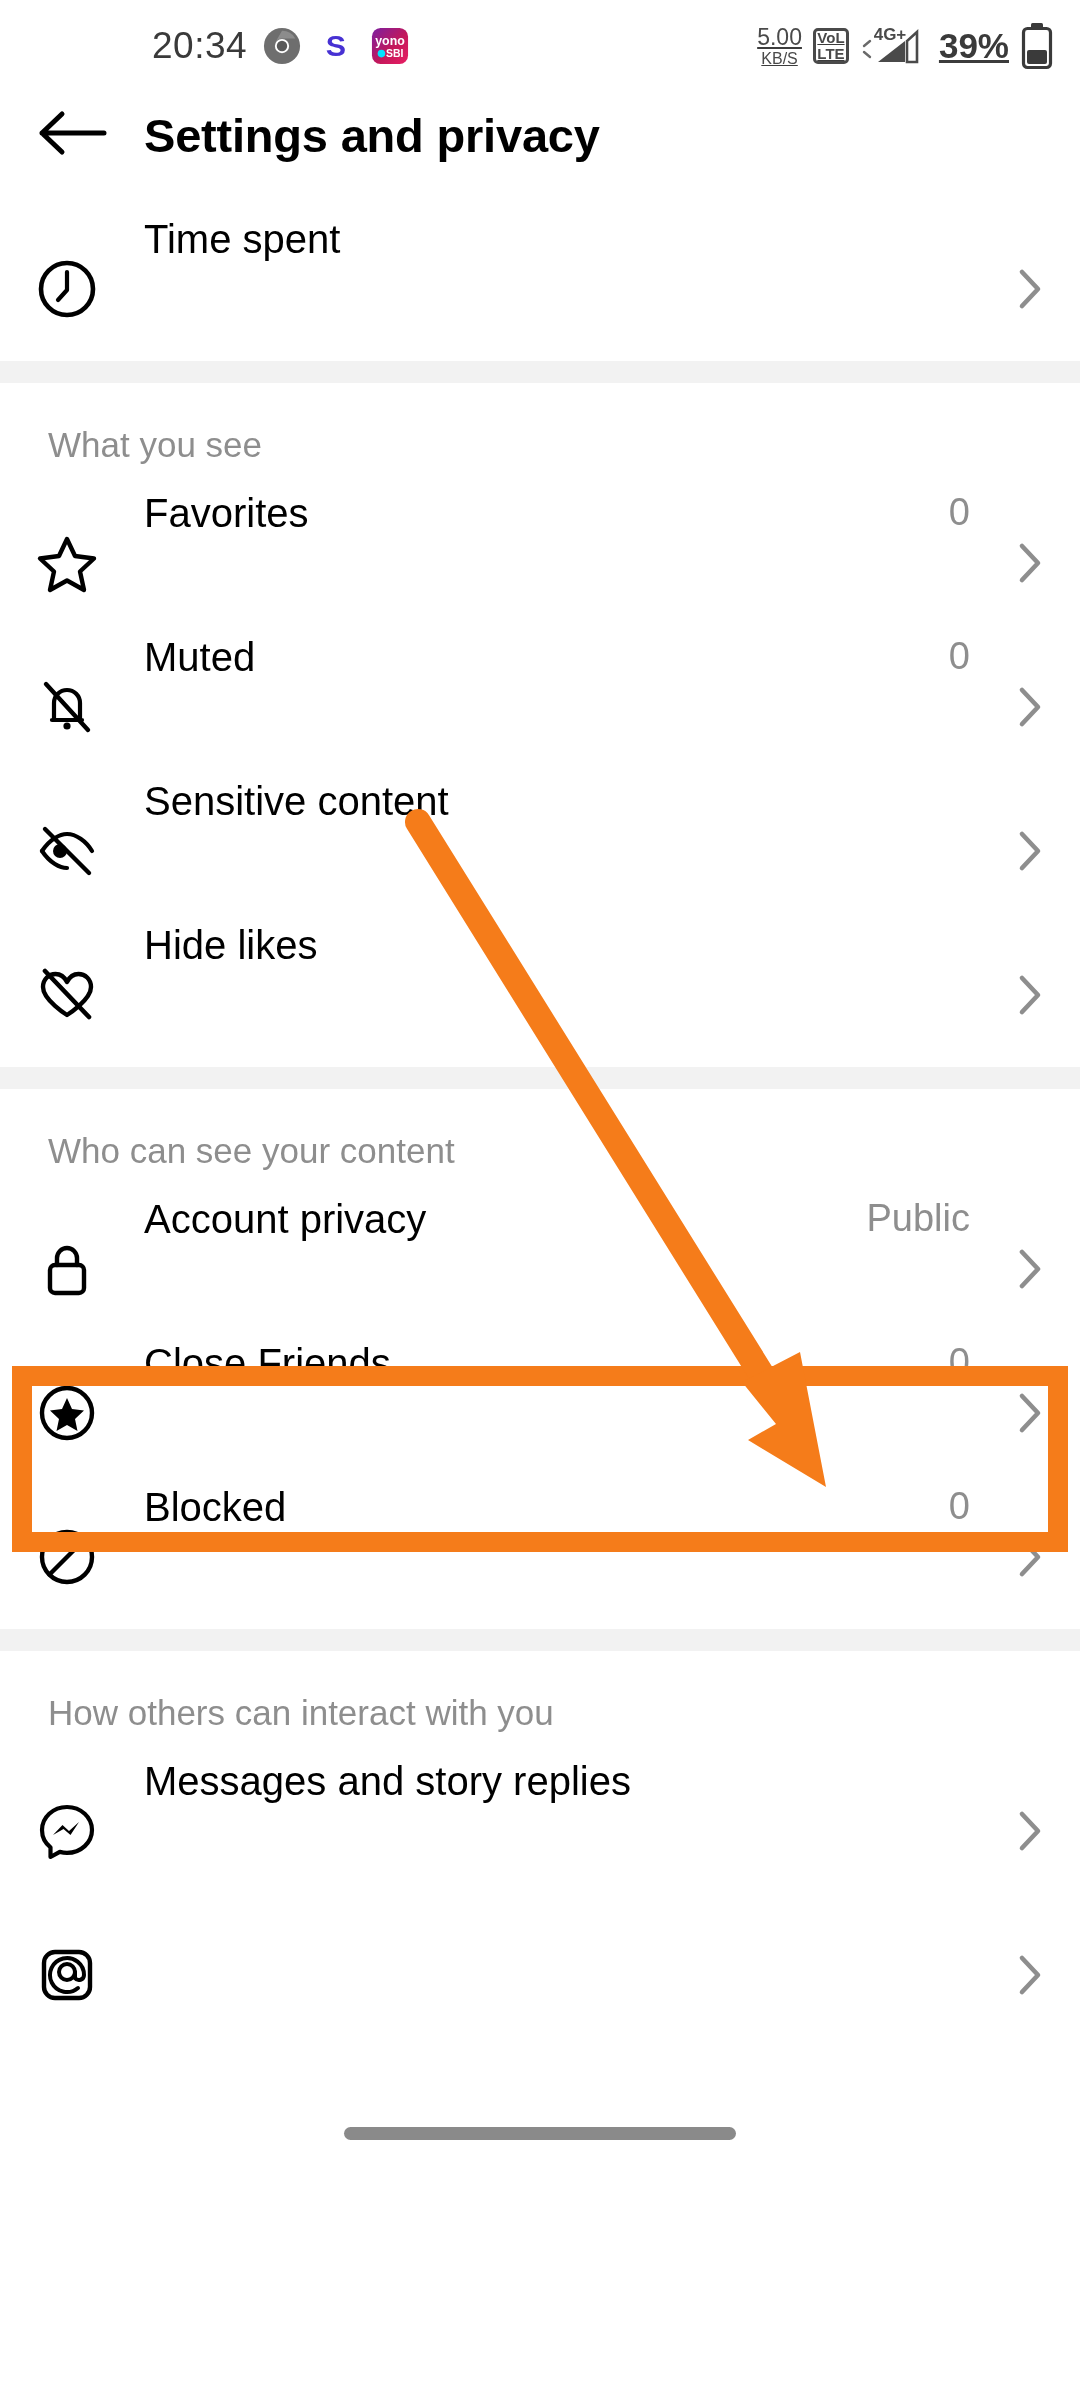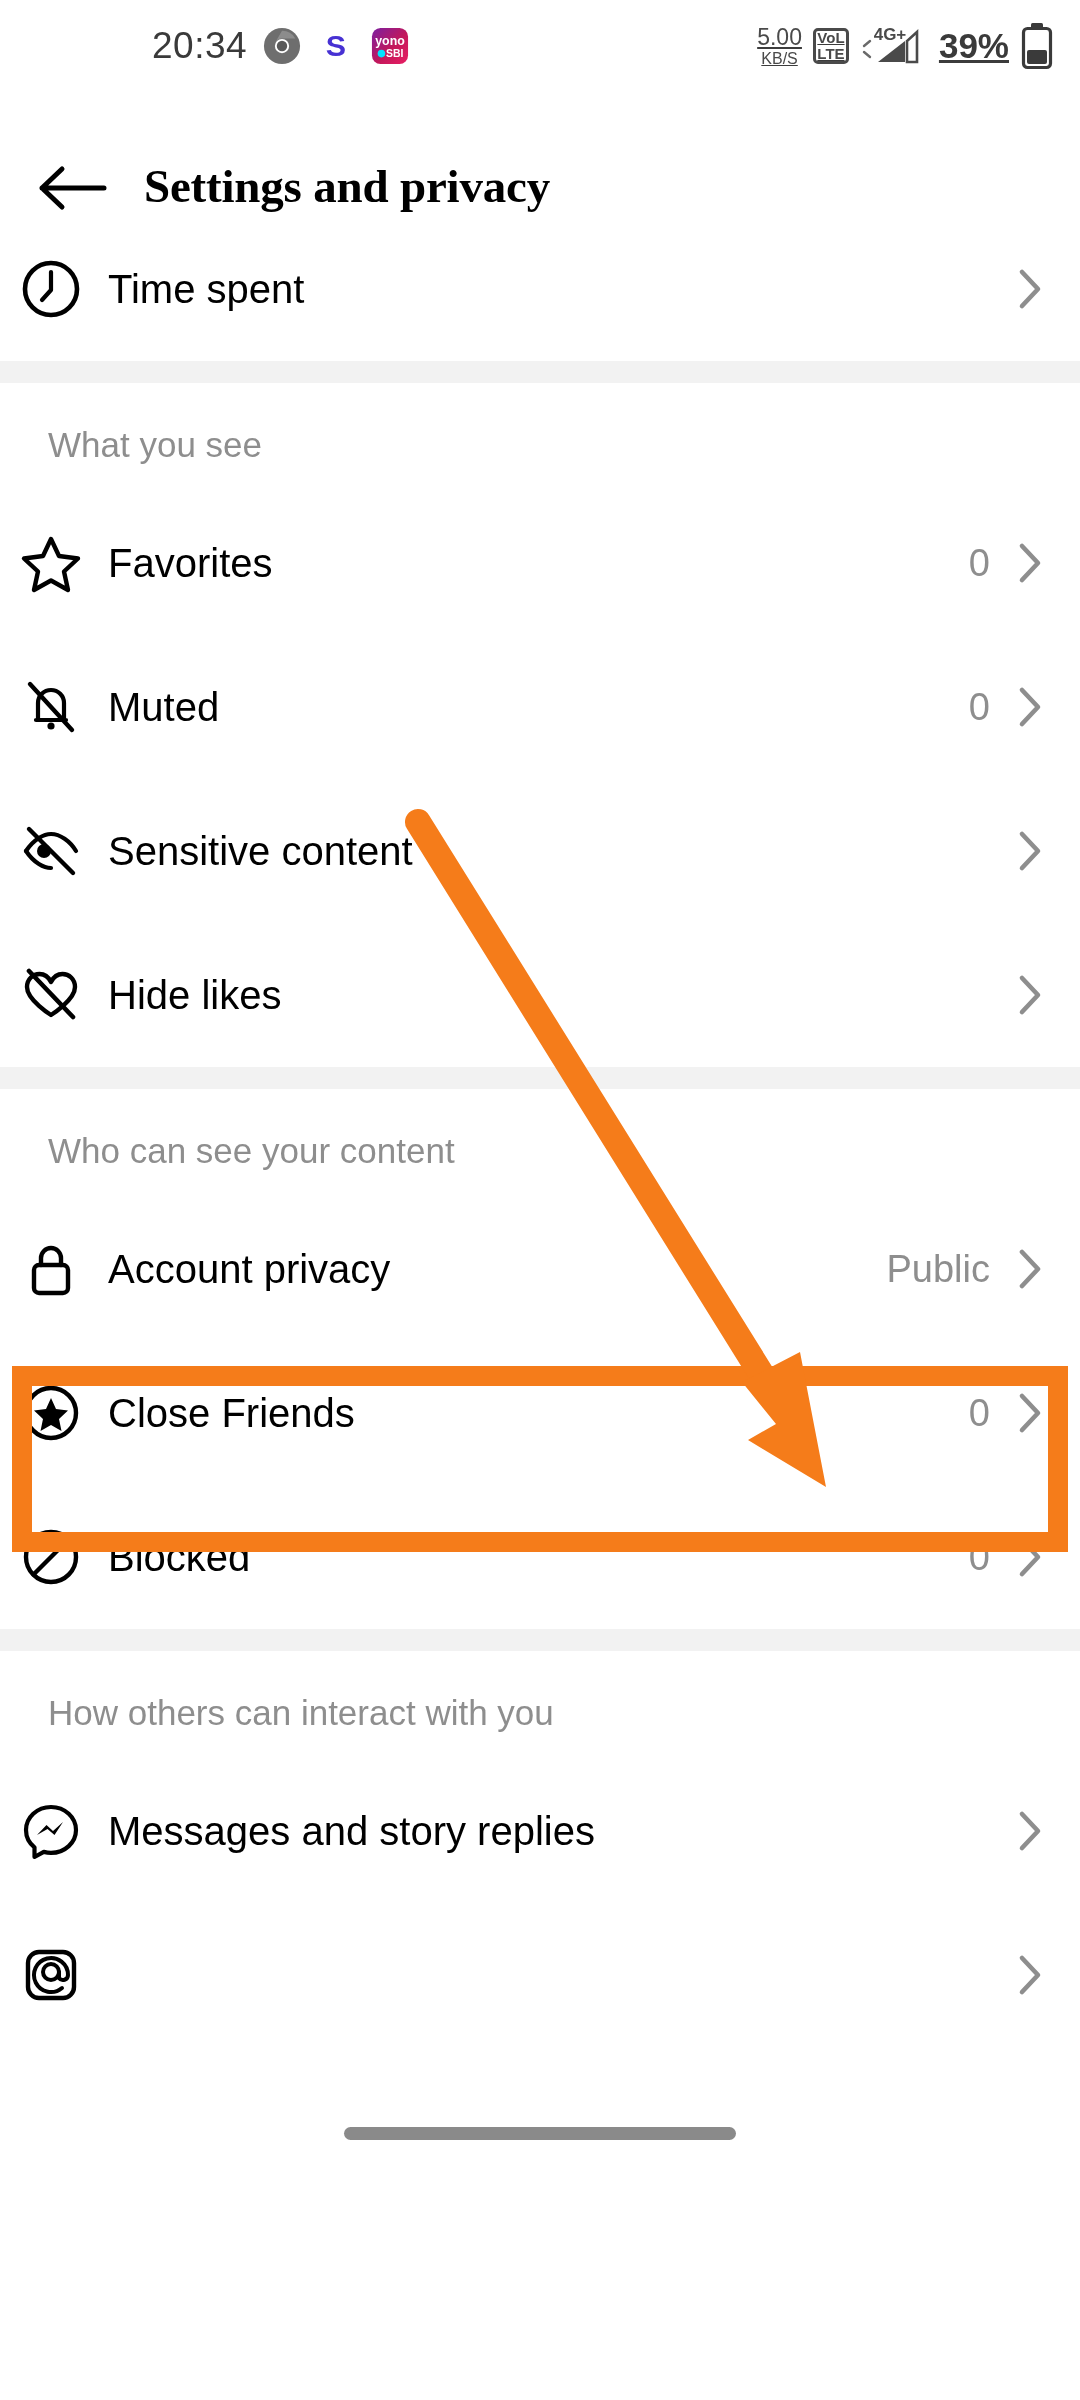--- a/index.html
+++ b/index.html
@@ -50,40 +50,41 @@
   }
   .sb-volte .v1 { font-size: 15px; font-weight: 700; }
   .sb-volte .v2 { font-size: 15px; font-weight: 700; }
   .sb-batt {
     font-size: 35px; font-weight: 600; color: #3a3a3a;
     margin-left: 6px;
   }
 
   
   .header {
-    position: absolute; top: 88px; left: 0;
+    position: absolute; top: 108px; left: 0;
     width: 1080px; height: 125px;
-    display: flex; align-items: flex-end; font-family: Liberation Serif, serif;
+    display: flex; align-items: flex-start;
   }
   .back-btn {
     width: 104px; margin-left: 34px;
     display: flex; align-items: center;
   }
   .page-title {
     font-size: 47px; font-weight: 700; color: #000;
     letter-spacing: -.2px;
     margin-left: 6px;
   }
 
   
   .list { position: absolute; top: 217px; left: 0; width: 1080px; }
   .row {
-    display: flex; align-items: center;
-    height: 144px; padding: 0 34px 0 20px;
+    display: flex; 
+    height: 144px; padding: 0 34px 0 36px;
     background: #fff;
+    gap: 20px;
   }
   .row-icon {
     width: 80px; min-width: 80px;
     display: flex; align-items: center; justify-content: flex-start;
   }
   .row-label {
     font-size: 40px; color: #000;
     margin-left: 8px;
     white-space: nowrap;
   }

